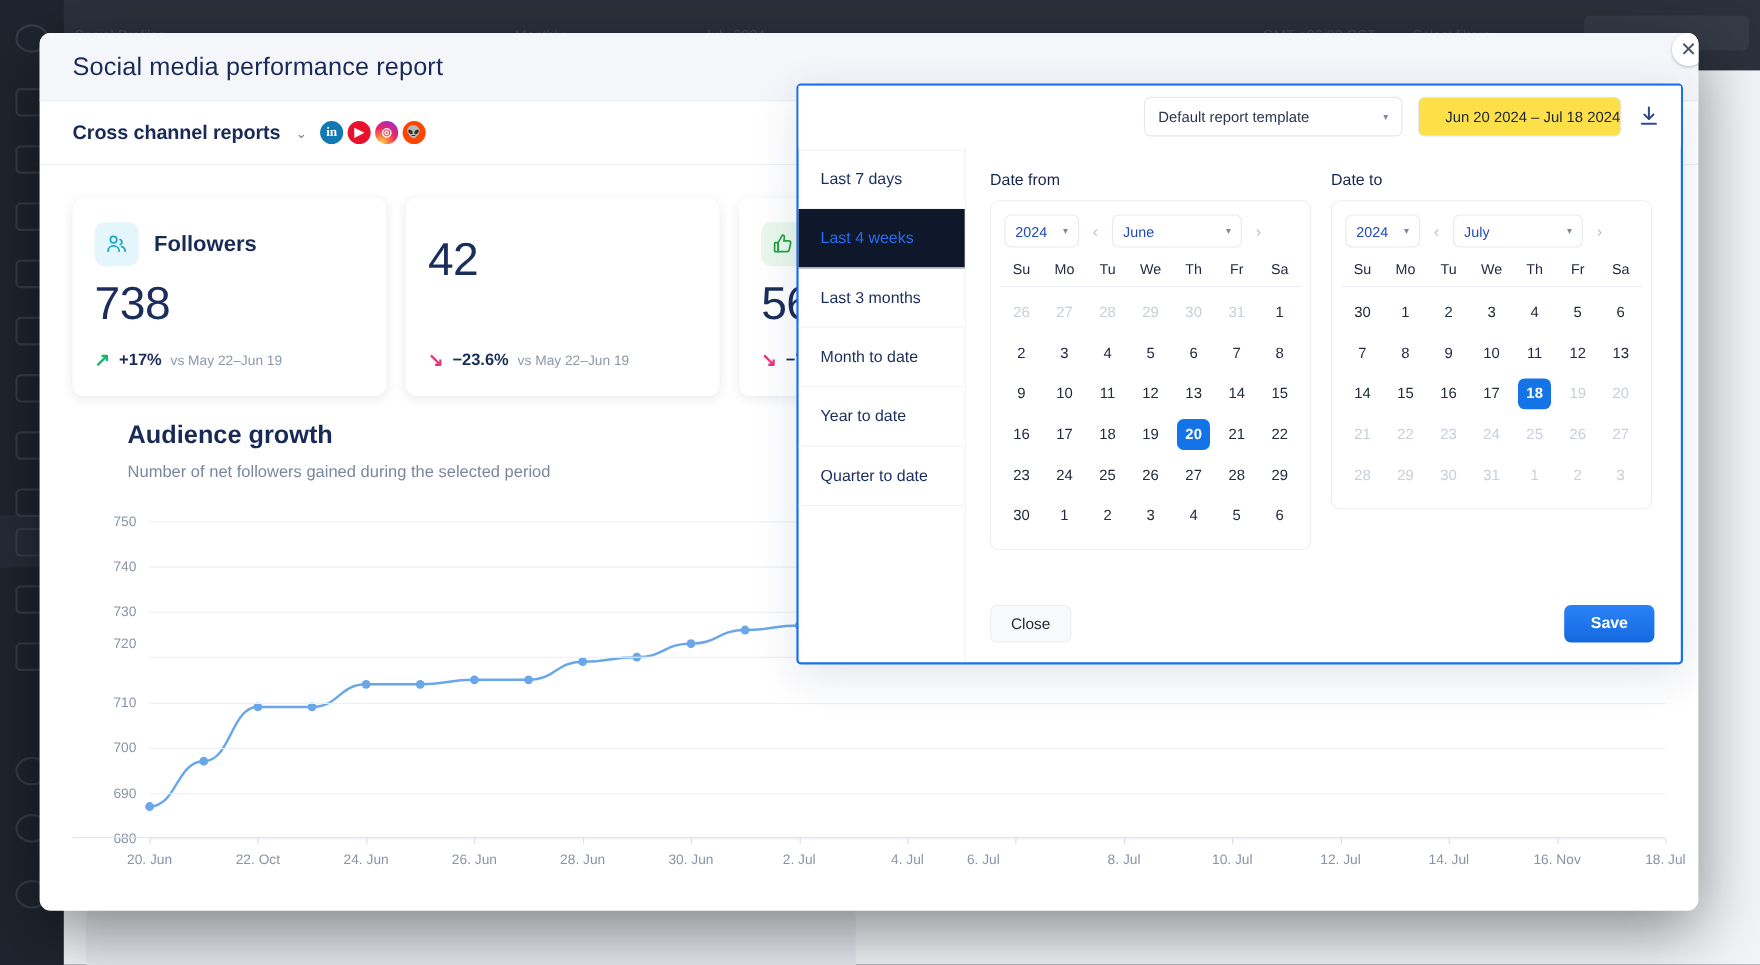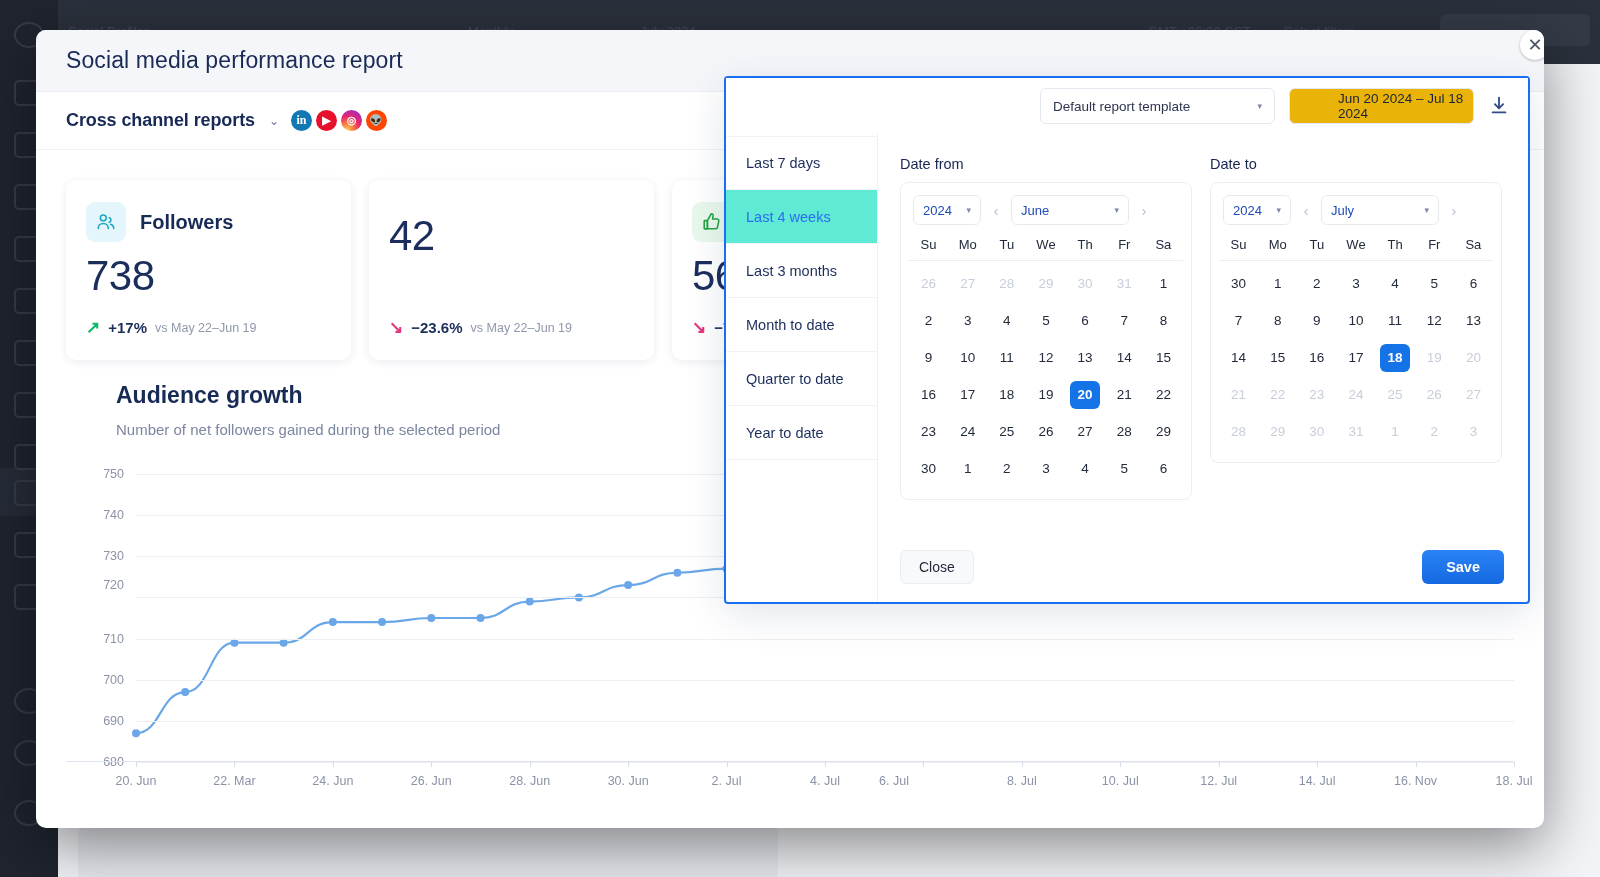--- a/index.html
+++ b/index.html
@@ -142,36 +142,36 @@
     display:flex; align-items:center; justify-content:flex-end;
     padding-right:18px; gap:14px; background:#fff;
   }
   #template-select {
     width:235px; height:36px; border:1px solid #e3e7ef; border-radius:6px;
     display:flex; align-items:center; justify-content:space-between;
     padding:0 12px; font-size:13.5px; color:#2d3550; background:#fff;
   }
   #daterange-field {
     width:185px; height:36px; border:1px solid #e3e7ef; border-radius:6px;
-    display:flex; align-items:center; justify-content:flex-start;
-    font-size:13.5px; color:#1c2438; background:#eab308;padding-left:48px;
+    display:flex; align-items:center; justify-content:flex-end;
+    font-size:13.5px; color:#1c2438; background:#fde047;
   }
   #download-icon { width:22px; height:22px; color:#2f4a86; }
 
   #dp-body { display:flex; width:100%; padding-top:56px; }
   #dp-presets {
     width:152px; border-right:1px solid #eef0f5; padding-top:2px;
   }
   .preset {
     height:54px; display:flex; align-items:center; padding-left:20px;
     font-size:14.5px; color:#1b2d5b; border-bottom:1px solid #f1f3f7;
     cursor:pointer;
   }
   .preset:first-child { border-top:1px solid #f1f3f7; }
-  .preset.active { background:#5eead4; color:#2a6df0; }
+  .preset.active { background:#0f172a; color:#2a6df0; }
 
   #dp-main { flex:1; padding:22px 24px 0 22px; position:relative; }
   #cal-row { display:flex; gap:18px; }
   .cal-col { width:292px; }
   .cal-title { font-size:14.5px; color:#16254c; margin-bottom:10px; }
   .cal-box { border:1px solid #eceef4; border-radius:8px; padding:10px 8px 12px 8px; }
   .cal-nav { display:flex; align-items:center; gap:6px; padding: 2px 4px 8px 4px;}
   .sel {
     border:1px solid #e6e9f0; border-radius:6px; height:30px;
     display:flex; align-items:center; justify-content:space-between;
@@ -345,21 +345,21 @@
           <div class="gridline" style="top: 123.429px;"></div>
           <div class="ylabel" style="top: 111px;">720</div>
           <div class="gridline" style="top: 82.2857px;"></div>
           <div class="ylabel" style="top: 82.2857px;">730</div>
           <div class="gridline" style="top: 41.1429px;"></div>
           <div class="ylabel" style="top: 41.1429px;">740</div>
           <div class="gridline" style="top: 0px;"></div>
           <div class="ylabel" style="top: 0px;">750</div>
           <div class="xlabel" style="left: 0px;">20. Jun</div>
           <div class="xtick" style="left: 0px;"></div>
-          <div class="xlabel" style="left: 98.4286px;">22. Mar</div>
+          <div class="xlabel" style="left: 98.4286px;">22. Oct</div>
           <div class="xtick" style="left: 98.4286px;"></div>
           <div class="xlabel" style="left: 196.857px;">24. Jun</div>
           <div class="xtick" style="left: 196.857px;"></div>
           <div class="xlabel" style="left: 295.286px;">26. Jun</div>
           <div class="xtick" style="left: 295.286px;"></div>
           <div class="xlabel" style="left: 393.714px;">28. Jun</div>
           <div class="xtick" style="left: 393.714px;"></div>
           <div class="xlabel" style="left: 492.143px;">30. Jun</div>
           <div class="xtick" style="left: 492.143px;"></div>
           <div class="xlabel" style="left: 590.571px;">2. Jul</div>
@@ -403,22 +403,22 @@
         </svg>
       </span>
     </div>
 
     <div id="dp-body">
       <div id="dp-presets">
           <div class="preset">Last 7 days</div>
           <div class="preset active">Last 4 weeks</div>
           <div class="preset">Last 3 months</div>
           <div class="preset">Month to date</div>
+          <div class="preset">Year to date</div>
           <div class="preset">Quarter to date</div>
-          <div class="preset">Year to date</div>
         </div>
 
       <div id="dp-main">
         <div id="cal-row">
 
           <div class="cal-col">
             <div class="cal-title">Date from</div>
             <div class="cal-box">
               <div class="cal-nav">
                 <div class="sel year">

